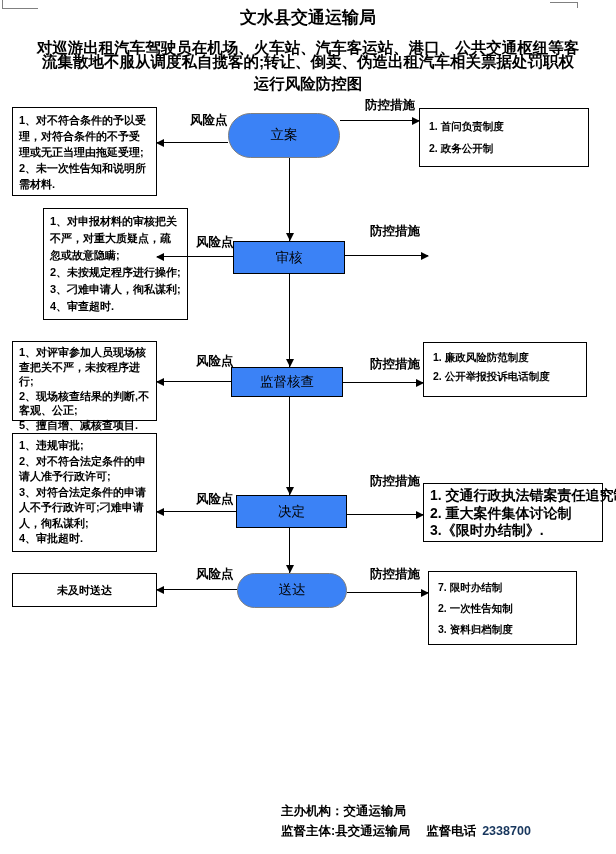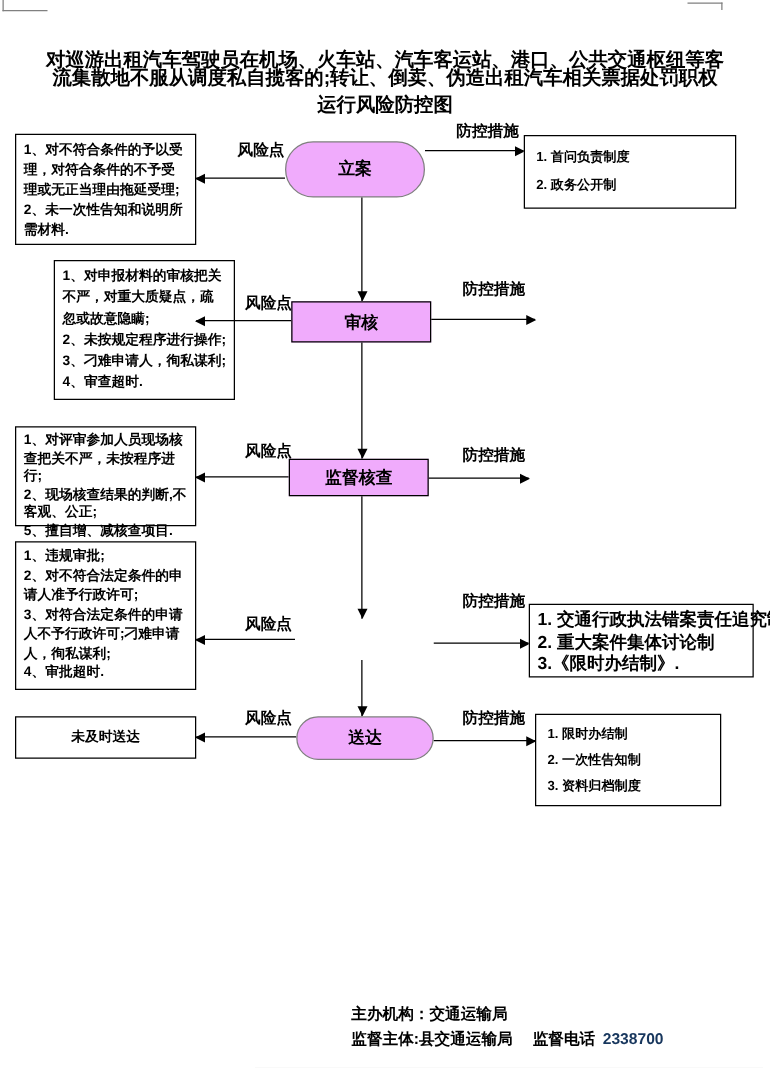--- a/index.html
+++ b/index.html
@@ -32,22 +32,22 @@
   .r5-lbox { top:573px; height:34px;  line-height:24px; text-align:center; }
 
   .r1-rbox { left:419px; top:108px; width:170px; height:59px; padding:6px 9px; line-height:22px; }
   .r2-rbox { left:428px; top:218px; width:164px; height:64px; padding:3px 9px; line-height:19px; }
   .r3-rbox { left:423px; top:342px; width:164px; height:55px; padding:5px 9px; line-height:19px; }
   .r4-rbox { left:423px; top:483px; width:180px; height:59px; padding:3px 6px; line-height:17.5px; font-size:14px; }
   .r5-rbox { left:428px; top:571px; width:149px; height:74px; padding:5px 9px; line-height:21px; }
 
   
   .node {
-    position:absolute; background:#f0abfc; text-align:center;
-    font-size:13.5px; font-weight:bold;
+    position:absolute; background:#3b82f6; text-align:center;
+    font-size:13.5px; font-weight:normal;
   }
   .proc { border:1px solid #000; }
   .stadium { border:1.5px solid #7f7f7f; }
   .r1-node { left:228px; top:113px; width:112px; height:45px; line-height:42px; border-radius:23px; }
   .r2-node { left:233px; top:241px; width:112px; height:33px; line-height:31px; }
   .r3-node { left:231px; top:367px; width:112px; height:30px; line-height:28px; }
   .r4-node { left:236px; top:495px; width:111px; height:33px; line-height:31px; }
   .r5-node { left:237px; top:573px; width:110px; height:35px; line-height:32px; border-radius:18px; }
 
   
@@ -99,20 +99,21 @@
 </head>
 <body>
 
 <div class="page">
 
   <div class="mark" style="left:2px;top:0;width:1px;height:9px;"></div>
   <div class="mark" style="left:2px;top:8px;width:36px;height:1px;"></div>
   <div class="mark" style="left:550px;top:2px;width:28px;height:1px;"></div>
   <div class="mark" style="left:577px;top:2px;width:1px;height:6px;"></div>
 
+  <div class="t t-org">文水县交通运输局</div>
   <div class="t t-l1">对巡游出租汽车驾驶员在机场、火车站、汽车客运站、港口、公共交通枢纽等客</div>
   <div class="t t-l2">流集散地不服从调度私自揽客的;转让、倒卖、伪造出租汽车相关票据处罚职权</div>
   <div class="t t-l3">运行风险防控图</div>
 
   <div class="lbox r1-lbox">1、对不符合条件的予以受理，对符合条件的不予受理或无正当理由拖延受理;
 2、未一次性告知和说明所需材料.</div>
   <div class="lab r1-risk">风险点</div>
   <div class="al r1-la"></div>
   <div class="node stadium r1-node">立案</div>
   <div class="ar r1-ra"></div>
@@ -133,42 +134,45 @@
   <div class="vl v2"></div>
 
   <div class="lbox r3-lbox">1、对评审参加人员现场核查把关不严，未按程序进行;
 2、现场核查结果的判断,不客观、公正;
 5、擅自增、减核查项目.</div>
   <div class="lab r3-risk">风险点</div>
   <div class="al r3-la"></div>
   <div class="node proc r3-node">监督核查</div>
   <div class="ar r3-ra"></div>
   <div class="lab r3-ctrl">防控措施</div>
+  <div class="rbox r3-rbox">1. 廉政风险防范制度
+2. 公开举报投诉电话制度</div>
   <div class="vl v3"></div>
 
   <div class="lbox r4-lbox">1、违规审批;
 2、对不符合法定条件的申请人准予行政许可;
 3、对符合法定条件的申请人不予行政许可;刁难申请人，徇私谋利;
 4、审批超时.</div>
   <div class="lab r4-risk">风险点</div>
   <div class="al r4-la"></div>
+  <div class="node proc r4-node">决定</div>
   <div class="ar r4-ra"></div>
   <div class="lab r4-ctrl">防控措施</div>
   <div class="rbox r4-rbox">1. 交通行政执法错案责任追究制度
 2. 重大案件集体讨论制
 3.《限时办结制》.</div>
   <div class="vl v4"></div>
 
   <div class="lbox r5-lbox">未及时送达</div>
   <div class="lab r5-risk">风险点</div>
   <div class="al r5-la"></div>
   <div class="node stadium r5-node">送达</div>
   <div class="ar r5-ra"></div>
   <div class="lab r5-ctrl">防控措施</div>
-  <div class="rbox r5-rbox">1. 限时办结制
+  <div class="rbox r5-rbox">7. 限时办结制
 2. 一次性告知制
 3. 资料归档制度</div>
 
   <div class="f f1">主办机构：交通运输局</div>
   <div class="f f2">
     <span>监督主体:县交通运输局</span><span class="gap"></span><span>监督电话</span><span class="phone">2338700</span>
   </div>
 
 </div>
 

